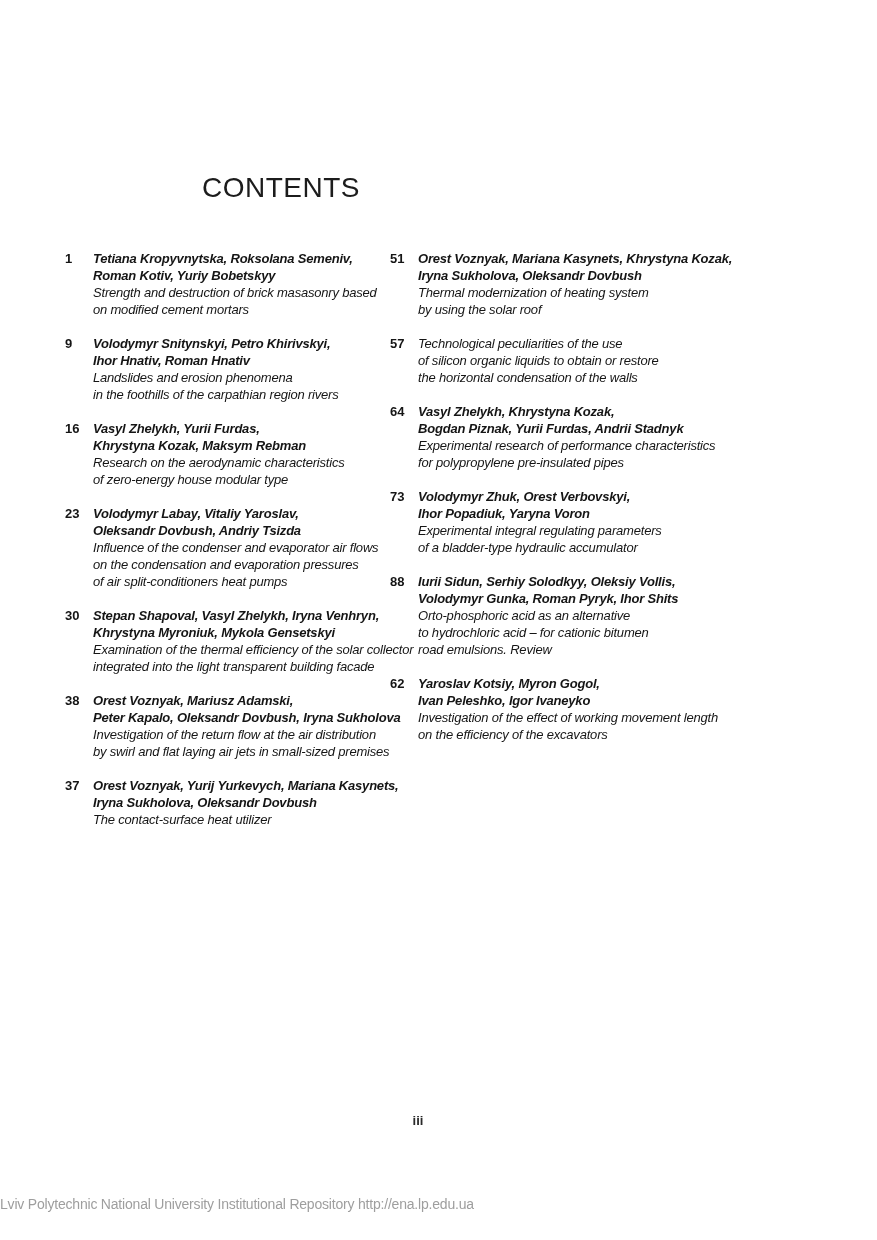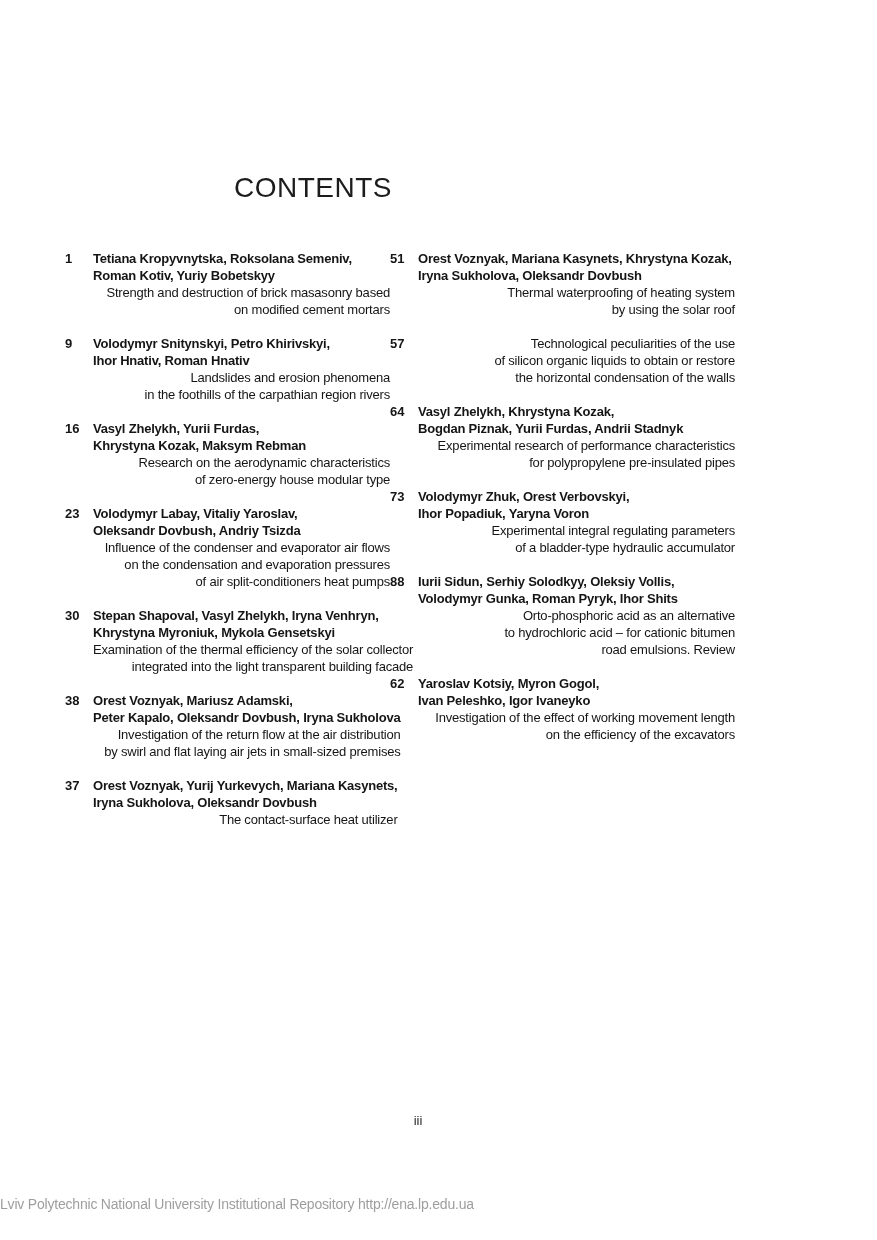--- a/index.html
+++ b/index.html
@@ -20,21 +20,20 @@
     position: absolute;
     top: 172px;
     left: 0;
     width: 562px;
     margin: 0;
     text-align: center;
     font-size: 28px;
     font-weight: 500;
     letter-spacing: 0.5px;
     color: #1c1c1c;
-    padding-left: 32px;
   }
   .columns {
     position: absolute;
     top: 250px;
     left: 65px;
     display: flex;
     align-items: flex-start;
   }
   .col {
     width: 325px;
@@ -48,45 +47,45 @@
   }
   .entry .num {
     width: 28px;
     flex: 0 0 28px;
     font-size: 13px;
     line-height: 17px;
     font-weight: bold;
   }
   .entry .body {
     flex: 1 1 auto;
+    font-style: italic;
   }
   .entry .authors {
     font-size: 13px;
     line-height: 17px;
     font-weight: bold;
     letter-spacing: -0.2px;
     white-space: pre;
   }
   .entry .title {
     font-size: 13px;
     line-height: 17px;
     font-weight: normal;
     letter-spacing: -0.2px;
     white-space: pre;
-    text-align: right;
   }
   .page-num {
     position: absolute;
     top: 1112px;
     left: 0;
     width: 836px;
     text-align: center;
     font-size: 13px;
     line-height: 17px;
-    font-weight: normal;
+    font-weight: bold;
     color: #2a2a2a;
   }
   .repo-footer {
     position: absolute;
     top: 1196px;
     left: 0;
     width: 814px;
     text-align: left;
     font-size: 14px;
     letter-spacing: -0.2px;
@@ -170,21 +169,21 @@
       <div class="title">The contact-surface heat utilizer</div>
     </div>
   </div>
 </div>
     <div class="col" id="col-right">
   <div class="entry">
     <div class="num">51</div>
     <div class="body">
       <div class="authors">Orest Voznyak, Mariana Kasynets, Khrystyna Kozak,
 Iryna Sukholova, Oleksandr Dovbush</div>
-      <div class="title">Thermal waterproofing of heating system
+      <div class="title">Thermal modernization of heating system
 by using the solar roof</div>
     </div>
   </div>
 
   <div class="entry">
     <div class="num">57</div>
     <div class="body">
       <div class="title">Technological peculiarities of the use
 of silicon organic liquids to obtain or restore
 the horizontal condensation of the walls</div>

